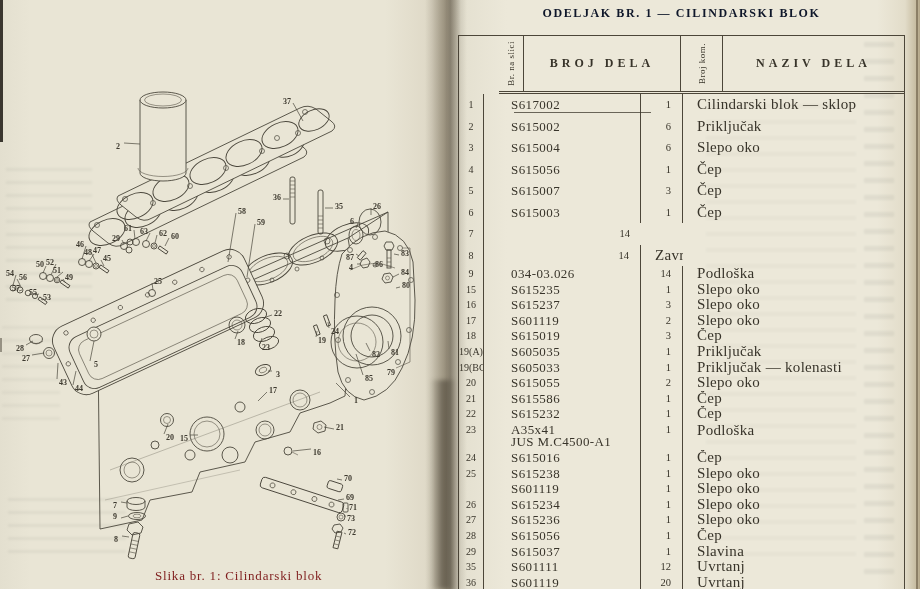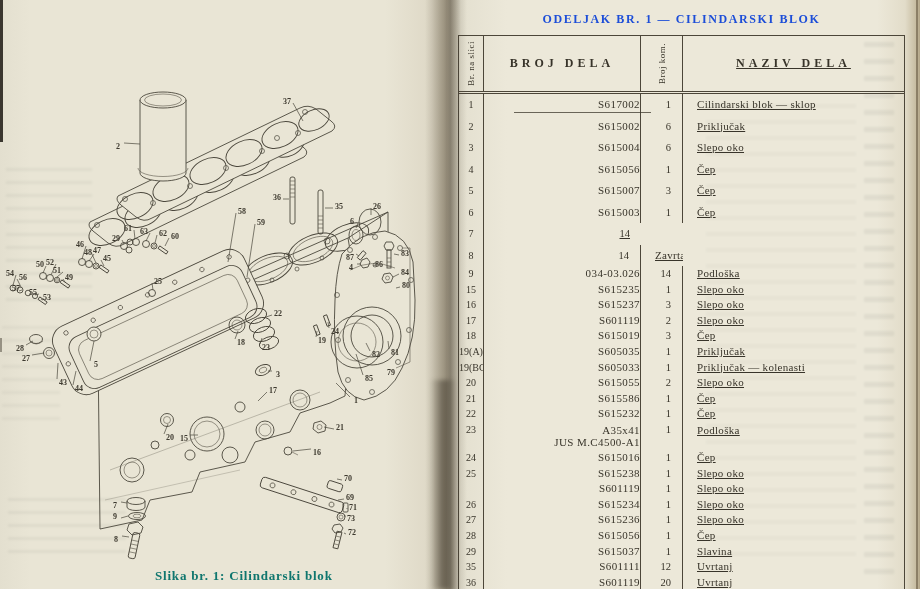--- a/index.html
+++ b/index.html
@@ -23,51 +23,51 @@
   .ghost{position:absolute;filter:blur(1.3px);pointer-events:none;}
   .ghost-lines{background:repeating-linear-gradient(180deg,rgba(95,100,92,.55) 0 3px,rgba(95,100,92,0) 3px 13px);}
   .g1{left:6px;top:168px;width:86px;height:140px;opacity:.13;}
   .g2{left:2px;top:326px;width:58px;height:96px;opacity:.11;}
   .g3{left:8px;top:498px;width:118px;height:58px;opacity:.14;}
   .g4{left:706px;top:104px;width:150px;height:458px;opacity:.08;background:repeating-linear-gradient(180deg,rgba(90,96,88,.5) 0 4px,rgba(90,96,88,0) 4px 16px);}
   .g5{left:864px;top:42px;width:30px;height:540px;opacity:.15;background:repeating-linear-gradient(180deg,rgba(85,92,86,.55) 0 5px,rgba(85,92,86,0) 5px 17px);}
 
   
   .section-title{
-    position:absolute;left:458px;top:12px;width:447px;text-align:center;
-    font-size:12px;font-weight:bold;letter-spacing:1.6px;color:#1d4ed8;
+    position:absolute;left:458px;top:6px;width:447px;text-align:center;
+    font-size:12px;font-weight:bold;letter-spacing:1.6px;color:#0f172a;
   }
   
   .parts-table{
     position:absolute;left:458px;top:35px;width:445px;height:600px;
     border:1.5px solid #4c4639;border-bottom:none;font-size:11px;color:#38342a;
   }
-  .t-head{display:grid;grid-template-columns:25px 157px 42px 1fr;height:55px;border-bottom:3px double #4c4639;}
+  .t-head{display:grid;grid-template-columns:25px 157px 42px 1fr;height:55px;border-bottom:3px double #4c4639;margin-left:40px;}
   .t-row{display:grid;grid-template-columns:25px 157px 42px 1fr;}
   .t-cell{border-right:1px solid #4c4639;overflow:hidden;white-space:pre-line;}
-  .t-cell:last-child,.h-cell:last-child{border-right:none;text-decoration:underline;}
+  .t-cell:last-child,.h-cell:last-child{border-right:none;}
   .h-cell{border-right:1px solid #4c4639;display:flex;align-items:center;justify-content:center;
     font-weight:bold;color:#38342a;}
   .h-wide{font-size:12px;letter-spacing:4px;}
   .h-vert{writing-mode:vertical-rl;transform:rotate(180deg);font-size:9px;font-weight:normal;letter-spacing:.5px;}
   .r-tall{height:21.5px;line-height:21.5px;}
   .r-std{height:15.6px;line-height:15.6px;}
   .r-dbl{height:28px;line-height:12px;}
   .r-dbl .t-cell{padding-top:2px;}
   .c-no{text-align:center;font-size:10px;}
-  .c-part{padding-left:27px;font-size:11px;letter-spacing:.4px;text-align:right;}
+  .c-part{padding-left:27px;font-size:13px;letter-spacing:.4px;}
   .c-qty{text-align:right;padding-right:11px;font-size:10.5px;}
-  .c-name{padding-left:14px;font-size:11px;letter-spacing:.3px;}
+  .c-name{padding-left:14px;font-size:15px;letter-spacing:.3px;}
   .artifact-line{position:absolute;left:55px;top:76px;width:137px;height:1px;background:rgba(62,56,44,.75);}
 
   
   .diagram-svg{position:absolute;left:0;top:0;width:447px;height:589px;}
   .figure-caption{
     position:absolute;left:155px;top:568px;width:240px;
-    font-size:13px;font-weight:bold;letter-spacing:.8px;color:#0f766e;
+    font-size:13px;font-weight:normal;letter-spacing:.8px;color:#7f1d1d;
   }
   svg .ln{stroke:#4b473c;stroke-width:.9;fill:none;}
   svg .fl{stroke:#4b473c;stroke-width:.9;fill:#e9e5d5;}
   svg .thin{stroke:#5a564a;stroke-width:.6;fill:none;}
   svg .dot{stroke:#4b473c;stroke-width:.7;fill:none;}
 </style>
 </head>
 <body>
 
 <div class="page page-left"></div>

